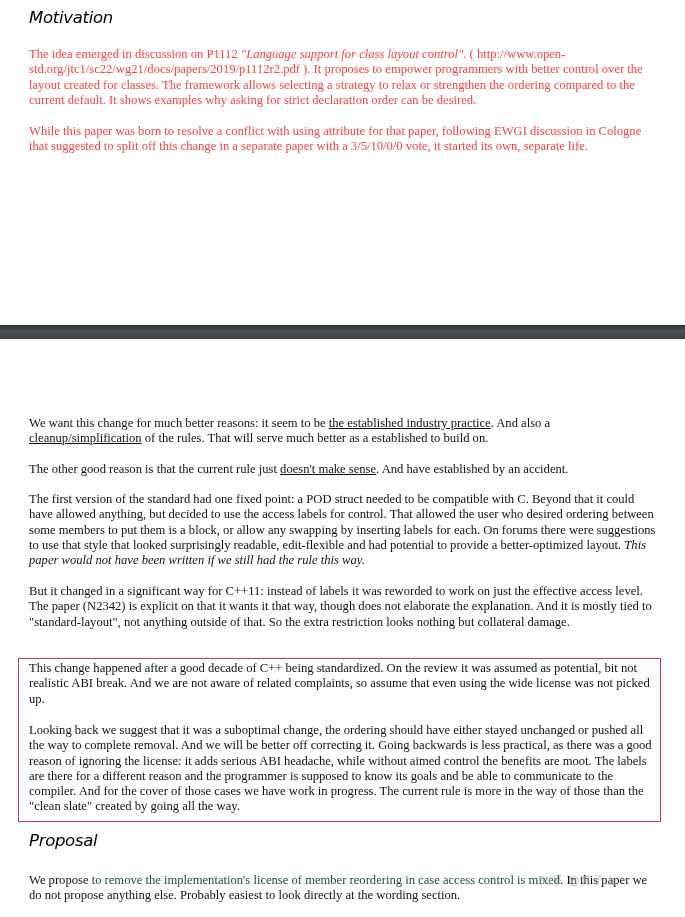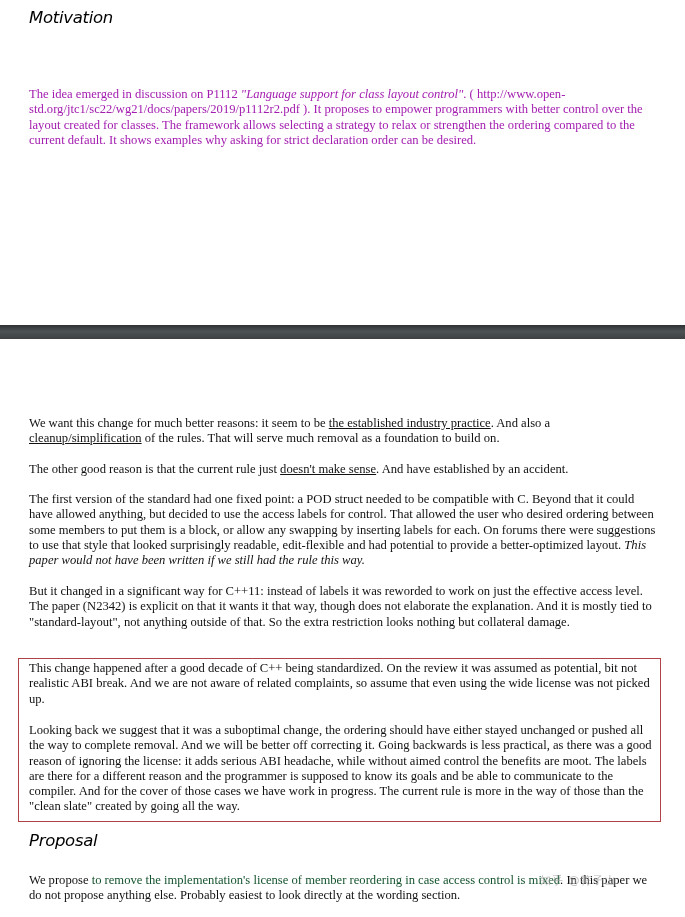--- a/index.html
+++ b/index.html
@@ -18,47 +18,48 @@
   }
   h2.heading {
     position: absolute; left: 29px; margin: 0;
     font-family: "DejaVu Sans", sans-serif; font-style: italic; font-weight: normal;
     font-size: 16.5px; color: #000; letter-spacing: -0.3px;
   }
   .para {
     position: absolute; left: 29px; width: 630px; margin: 0;
     font-size: 12.6px; line-height: 15.3px;
   }
-  .faded { color: #a21caf; margin-top: 40px; }
+  .faded { color: #ef4444; }
   .u { text-decoration: underline; }
   .it { font-style: italic; }
   .red { color: #14532d; }
   .boxed {
     position: absolute; left: 18px; top: 658px; width: 643px; height: 164px;
     border: 1px solid #b0424a; box-sizing: border-box;
   }
   .watermark {
     position: absolute; left: 540px; top: 873px;
     font-family: "DejaVu Sans", sans-serif; font-size: 11px; color: rgba(160,160,160,0.75);
     letter-spacing: 1px;
   }
 </style>
 </head>
 <body>
 
 <div class="page page-top">
   <h2 class="heading" style="top:8px">Motivation</h2>
   <p class="para faded" style="top:47px"><span>The idea emerged in discussion on P1112 </span><span class="it">"Language support for class layout control"</span><span>. ( http://www.open-std.org/jtc1/sc22/wg21/docs/papers/2019/p1112r2.pdf ). It proposes to empower programmers with better control over the layout created for classes.  The framework allows selecting a strategy to relax or strengthen the ordering compared to the current default.  It shows examples why asking for strict declaration order can be desired.</span></p>
+  <p class="para faded" style="top:124px">While this paper was born to resolve a conflict with using attribute for that paper, following EWGI discussion in Cologne that suggested to split off this change in a separate paper with a 3/5/10/0/0 vote, it started its own, separate life.</p>
 </div>
 
 <div class="page-divider"></div>
 
 <div class="page page-bottom"></div>
 
-<p class="para" style="top:416px"><span>We want this change for much better reasons: it seem to be </span><span class="u">the established industry practice</span><span>. And also a </span><span class="u">cleanup/simplification</span><span> of the rules.  That will serve much removal as a foundation to build on.</span></p>
+<p class="para" style="top:416px"><span>We want this change for much better reasons: it seem to be </span><span class="u">the established industry practice</span><span>. And also a </span><span class="u">cleanup/simplification</span><span> of the rules.  That will serve much better as a established to build on.</span></p>
 
 <p class="para" style="top:462px"><span>The other good reason is that the current rule just </span><span class="u">doesn't make sense</span><span>. And have established by an accident.</span></p>
 
 <p class="para" style="top:492px"><span>The first version of the standard had one fixed point: a POD struct needed to be compatible with C. Beyond that it could have allowed anything, but decided to use the access labels for control. That allowed the user who desired ordering between some members to put them is a block, or allow any swapping by inserting labels for each.  On forums there were suggestions to use that style that looked surprisingly readable, edit-flexible and had potential to provide a better-optimized layout.  </span><span class="it">This paper would not have been written if we still had the rule this way.</span></p>
 
 <p class="para" style="top:584px">But it changed in a significant way for C++11: instead of labels it was reworded to work on just the effective access level. The paper (N2342) is explicit on that it wants it that way, though does not elaborate the explanation. And it is mostly tied to "standard-layout", not anything outside of that.  So the extra restriction looks nothing but collateral damage.</p>
 
 <div class="boxed"></div>
 <p class="para" style="top:661px">This change happened after a good decade of C++ being standardized. On the review it was assumed as potential, bit not realistic ABI break. And we are not aware of related complaints, so assume that even using the wide license was not picked up.</p>
 <p class="para" style="top:723px">Looking back we suggest that it was a suboptimal change, the ordering should have either stayed unchanged or pushed all the way to complete removal.  And we will be better off correcting it.  Going backwards is less practical, as there was a good reason of ignoring the license: it adds serious ABI headache, while without aimed control the benefits are moot.  The labels are there for a different reason and the programmer is supposed to know its goals and be able to communicate to the compiler.   And for the cover of those cases we have work in progress.   The current rule is more in the way of those than the "clean slate" created by going all the way.</p>

